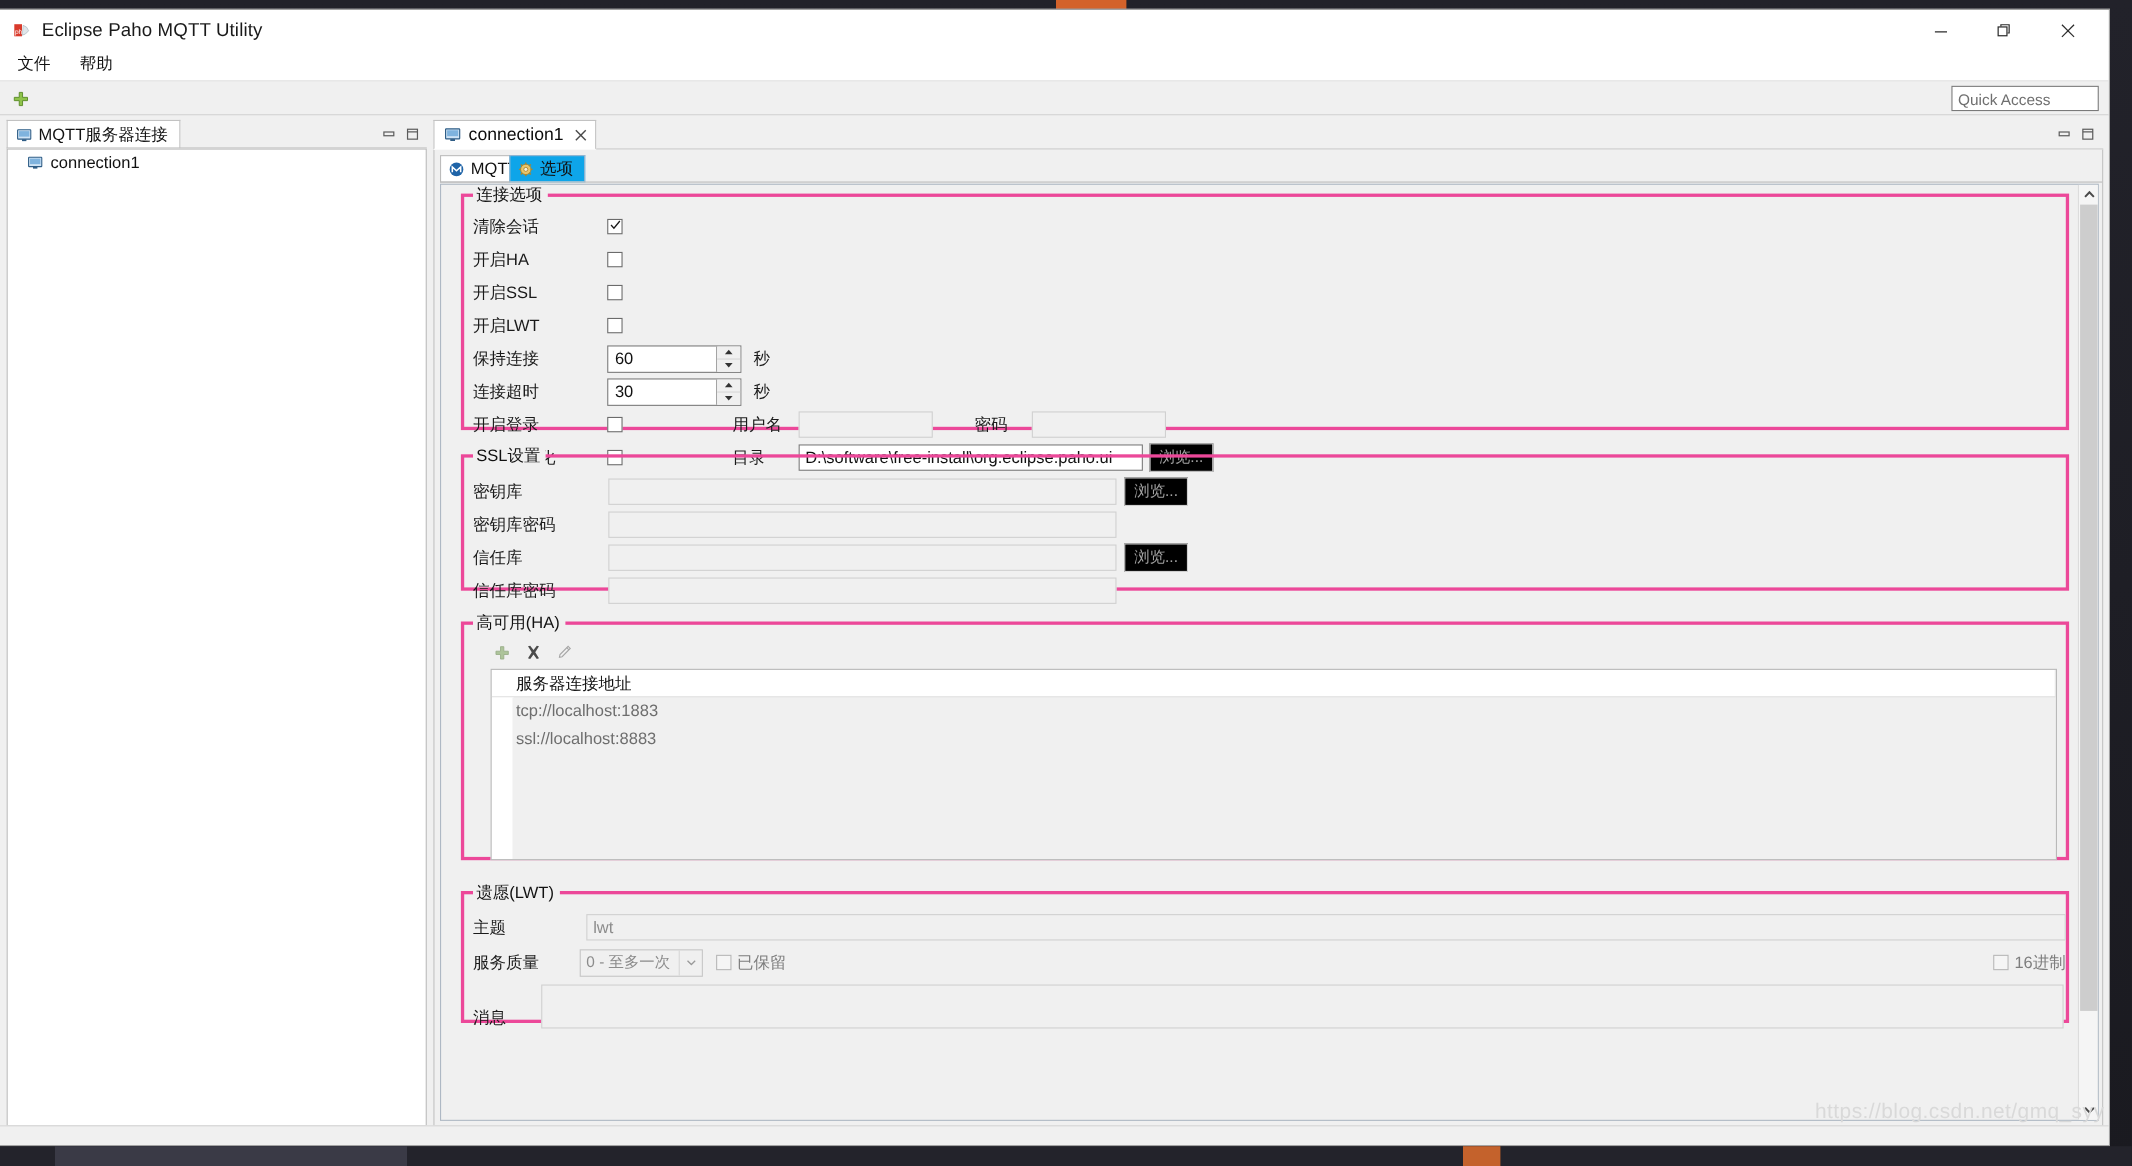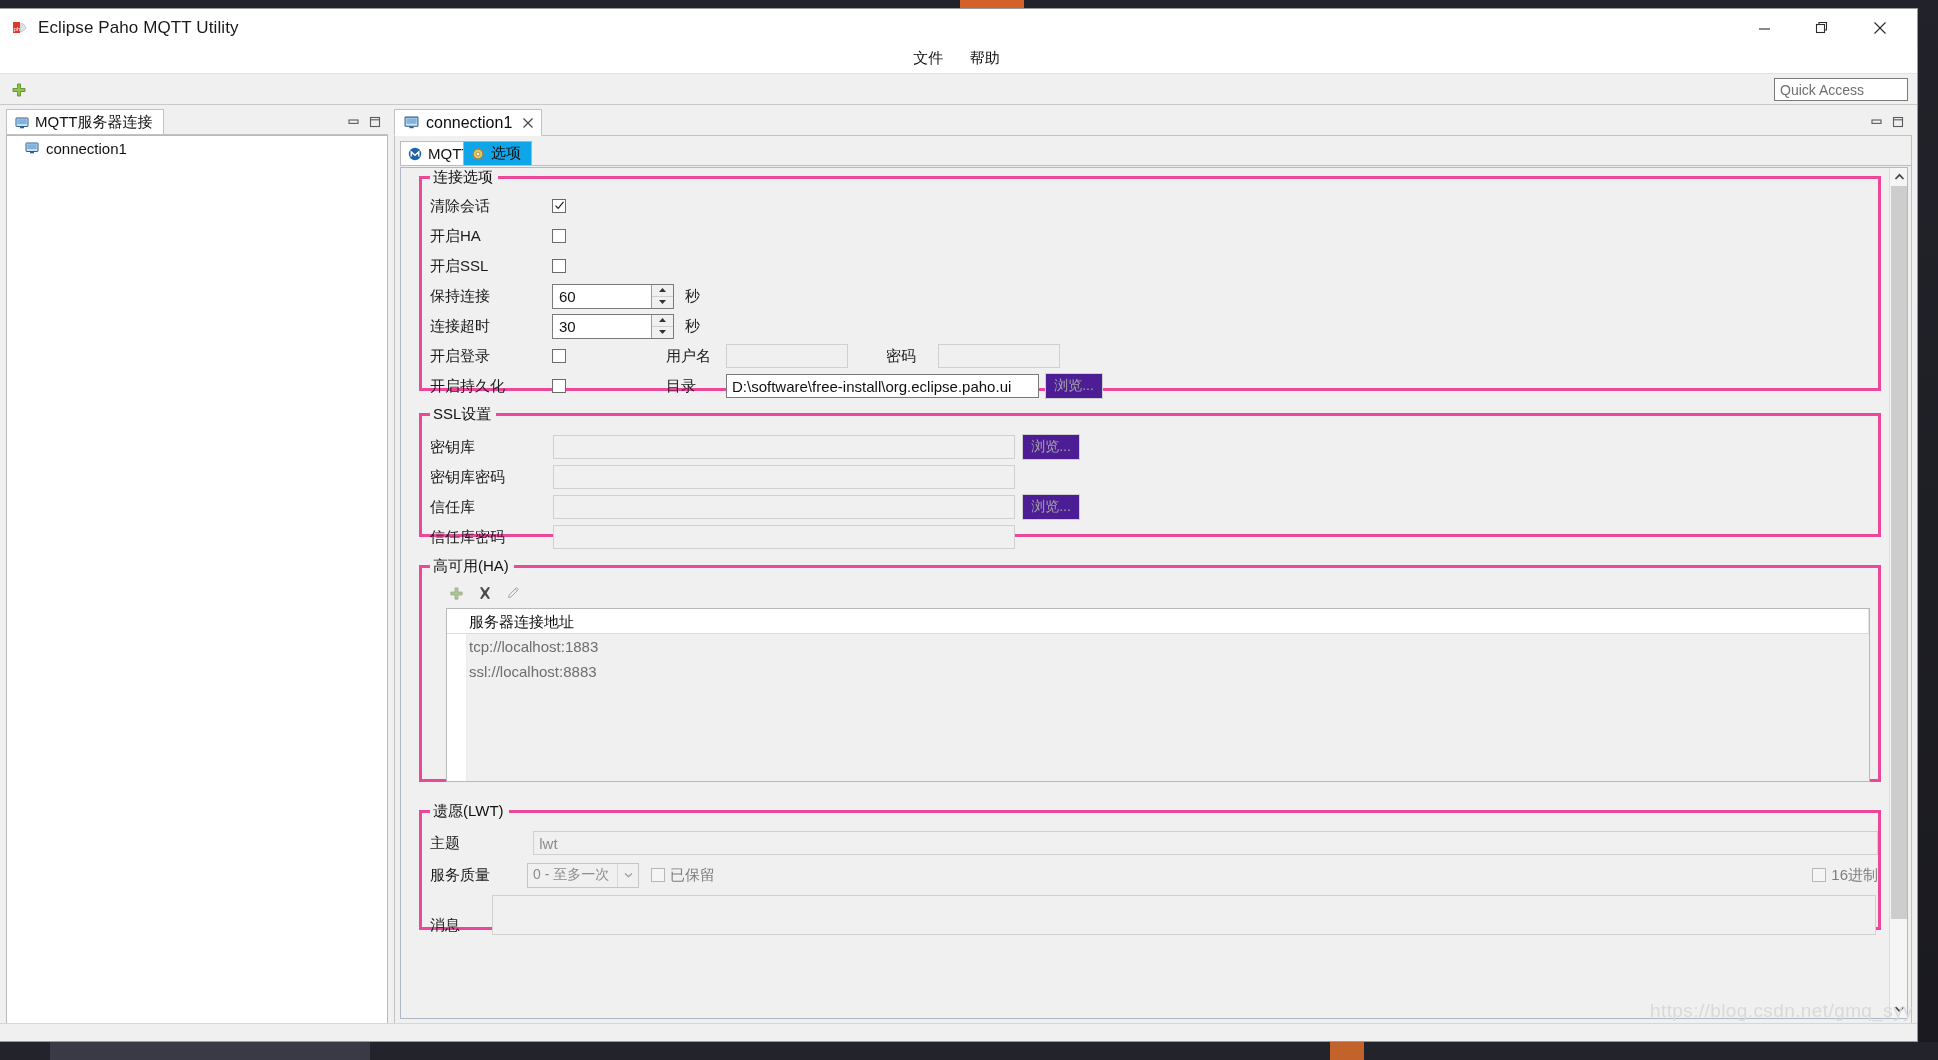--- a/index.html
+++ b/index.html
@@ -64,21 +64,20 @@
   }
   #btn-min { right: 124px; }
   #btn-max { right: 66px; }
   #btn-close { right: 8px; }
 
   
   #menubar {
     position: relative; height: 26px;
     background: #ffffff;
     padding-left: 14px;
-    text-align: center;
   }
   .menu-item {
     display: inline-block;
     font-size: 15px; color: #111;
     padding: 2px 8px 2px 2px;
     margin-right: 12px;
     cursor: default;
   }
 
   
@@ -334,21 +333,21 @@
 
   
   .btn {
     height: 26px; min-width: 58px;
     border: 1px solid #b5b5b5;
     background: #e6e6e6;
     font-size: 14px; color: #111;
     display: inline-flex; align-items: center; justify-content: center;
     cursor: default;
   }
-  .btn.dis { color: #a4a4a4; background:#4c1d95; border-color:#cfcfcf; }
+  .btn.dis { color: #a4a4a4; background:#000000; border-color:#cfcfcf; }
 
   
   .ha-toolbar {
     display: flex; align-items: center;
     gap: 11px;
     margin: 2px 0 4px 10px;
     height: 22px;
   }
   .ha-toolbar .tbi {
     width: 17px; height: 17px;
@@ -635,20 +634,24 @@
                 <div class="row">
                   <span class="lbl w1">开启HA</span>
                   <span class="cb"></span>
                 </div>
 
                 <div class="row">
                   <span class="lbl w1">开启SSL</span>
                   <span class="cb"></span>
                 </div>
 
+                <div class="row">
+                  <span class="lbl w1">开启LWT</span>
+                  <span class="cb"></span>
+                </div>
 
                 <div class="row">
                   <span class="lbl w1">保持连接</span>
                   <span class="spinner">
                     <input type="text" value="60" style="">
                     <span class="arrows">
                       <div>
                         <svg width="9" height="6" viewBox="0 0 9 6">
                             <polygon points="4.5,1 8,5 1,5" fill="#333"></polygon>
                           </svg>

